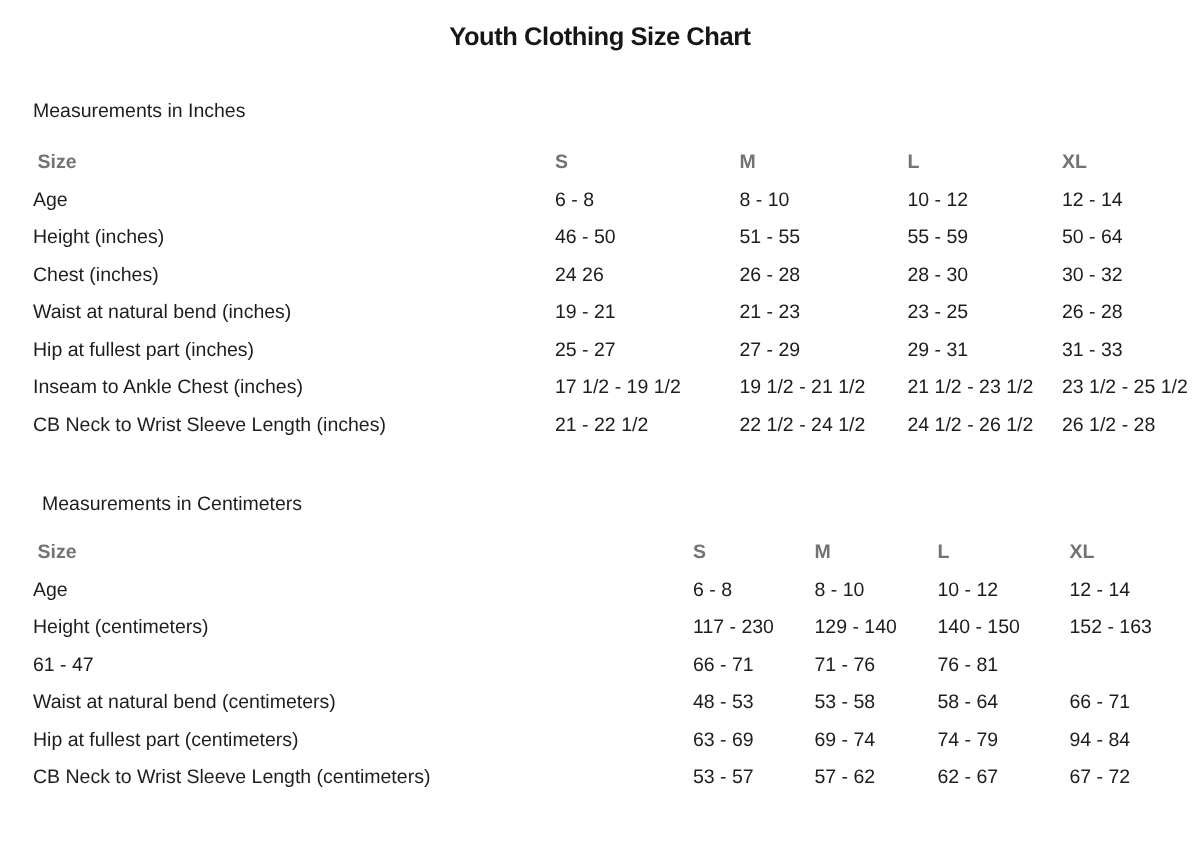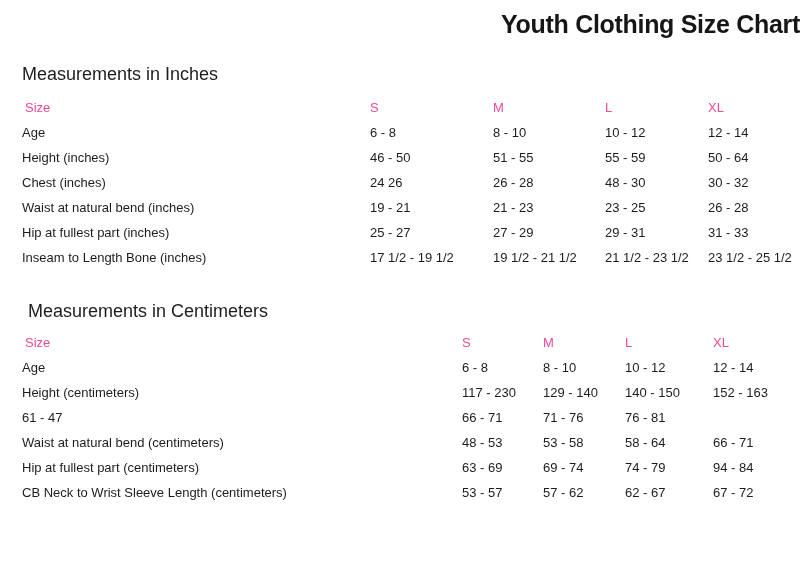--- a/index.html
+++ b/index.html
@@ -10,30 +10,30 @@
     font-family: "Liberation Sans", "DejaVu Sans", sans-serif;
     overflow: hidden;
   }
   .page {
     position: relative;
     width: 800px; height: 577px;
     background: #ffffff;
   }
   .page-title {
     padding-top: 11px;
-    text-align: right;
-    font-size: 25px;
+    text-align: center;
+    font-size: 17px;
     font-weight: 700;
     letter-spacing: -0.3px;
     line-height: 27px;
     color: #161616;
   }
   .section-label {
     margin-left: 22px;
-    font-size: 18px;
+    font-size: 13px;
     line-height: 14px;
     color: #1d1d1d;
   }
   .section-label.inches { margin-top: 29px; }
   .section-label.cm     { margin-top: 34px; margin-left: 28px; }
   .size-table {
     margin-left: 22px;
     margin-right: 10px;
   }
   .size-table.inches { margin-top: 14px; }
@@ -44,21 +44,21 @@
     align-items: center;
   }
   .t-inches .trow { grid-template-columns: 348px 123px 112px 103px 1fr; }
   .t-cm     .trow { grid-template-columns: 440px 81px 82px 88px 1fr; }
   .tcell {
     font-size: 13px;
     line-height: 15px;
     white-space: nowrap;
     color: #1d1d1d;
   }
-  .thead .tcell { font-weight: 400; color: #ec4899; }
+  .thead .tcell { font-weight: 700; color: #737373; }
   .thead .tlabel { padding-left: 3px; }
 </style>
 </head>
 <body>
 
 <div class="page">
 
   <div class="page-title">Youth Clothing Size Chart</div>
 
   <div class="section-label inches">Measurements in Inches</div>
@@ -82,43 +82,50 @@
         <div class="tcell tlabel">Height (inches)</div>
         <div class="tcell">46 - 50</div>
         <div class="tcell">51 - 55</div>
         <div class="tcell">55 - 59</div>
         <div class="tcell">50 - 64</div>
       </div>
       <div class="trow">
         <div class="tcell tlabel">Chest (inches)</div>
         <div class="tcell">24 26</div>
         <div class="tcell">26 - 28</div>
-        <div class="tcell">48 - 30</div>
+        <div class="tcell">28 - 30</div>
         <div class="tcell">30 - 32</div>
       </div>
       <div class="trow">
         <div class="tcell tlabel">Waist at natural bend (inches)</div>
         <div class="tcell">19 - 21</div>
         <div class="tcell">21 - 23</div>
         <div class="tcell">23 - 25</div>
         <div class="tcell">26 - 28</div>
       </div>
       <div class="trow">
         <div class="tcell tlabel">Hip at fullest part (inches)</div>
         <div class="tcell">25 - 27</div>
         <div class="tcell">27 - 29</div>
         <div class="tcell">29 - 31</div>
         <div class="tcell">31 - 33</div>
       </div>
       <div class="trow">
-        <div class="tcell tlabel">Inseam to Length Bone (inches)</div>
+        <div class="tcell tlabel">Inseam to Ankle Chest (inches)</div>
         <div class="tcell">17 1/2 - 19 1/2</div>
         <div class="tcell">19 1/2 - 21 1/2</div>
         <div class="tcell">21 1/2 - 23 1/2</div>
         <div class="tcell">23 1/2 - 25 1/2</div>
+      </div>
+      <div class="trow">
+        <div class="tcell tlabel">CB Neck to Wrist Sleeve Length (inches)</div>
+        <div class="tcell">21 - 22 1/2</div>
+        <div class="tcell">22 1/2 - 24 1/2</div>
+        <div class="tcell">24 1/2 - 26 1/2</div>
+        <div class="tcell">26 1/2 - 28</div>
       </div>
     </div>
 
   <div class="section-label cm">Measurements in Centimeters</div>
 
   <div class="size-table t-cm cm">
       <div class="trow thead">
         <div class="tcell tlabel">Size</div>
         <div class="tcell">S</div>
         <div class="tcell">M</div>

